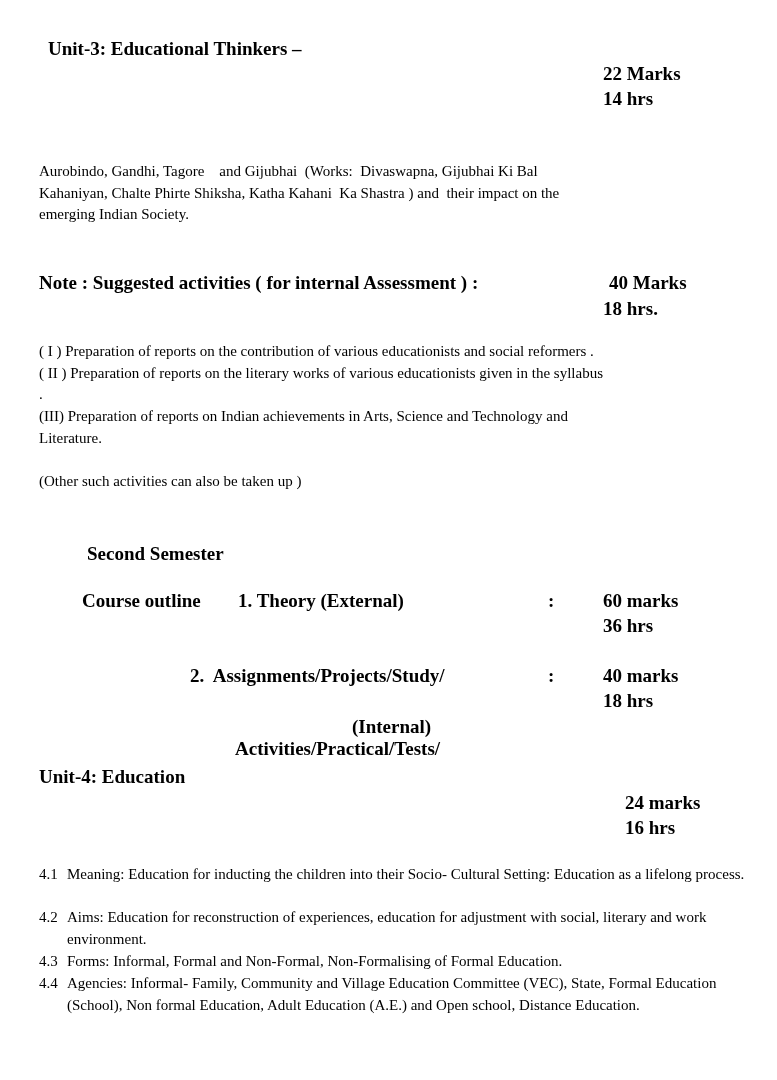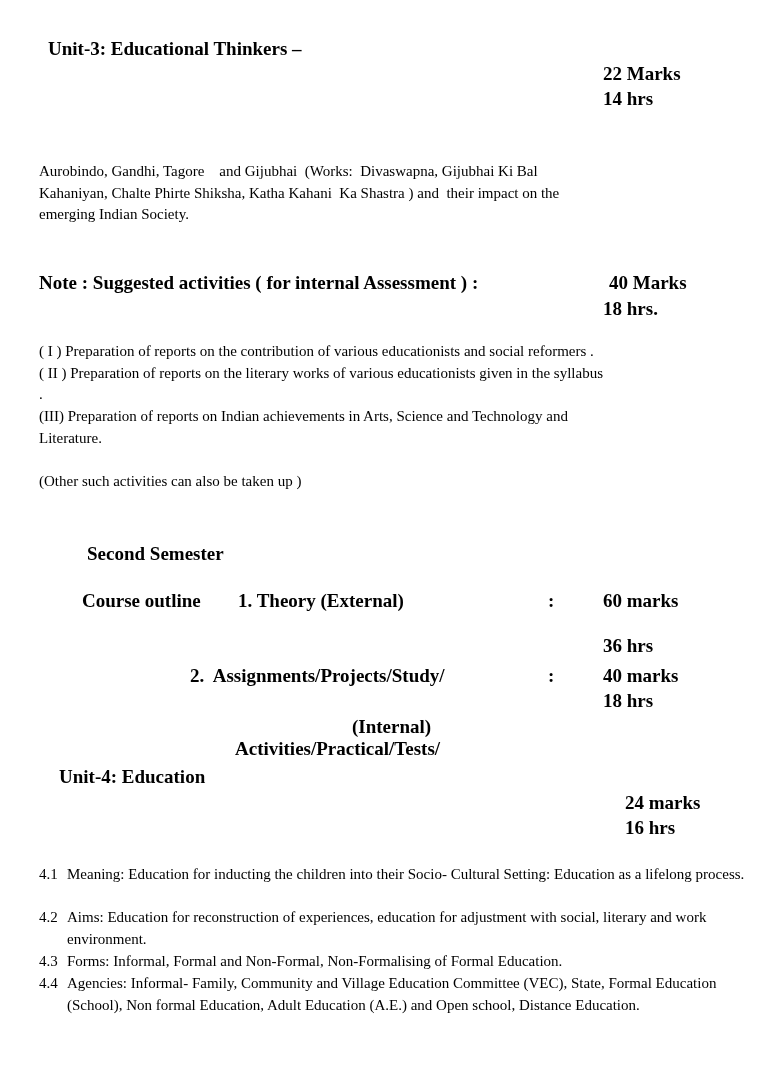--- a/index.html
+++ b/index.html
@@ -40,32 +40,32 @@
   <div class="abs t" style="left:39px; top:471px;">(Other such activities can also be taken up )</div>
 </div>
 
 <div>
   <div class="abs h" style="left:39px; top:542px;margin-left:48px;">Second Semester</div>
   <div class="abs b" style="left:82px; top:589px;">Course outline</div>
 
   <div class="abs b" style="left:238px; top:589px;">1. Theory (External)</div>
   <div class="abs b" style="left:548px; top:589px;">:</div>
   <div class="abs b" style="left:603px; top:589px;">60 marks</div>
-  <div class="abs b" style="left:603px; top:614px;margin-top:20px;">36 hrs</div>
+  <div class="abs b" style="left:603px; top:614px;">36 hrs</div>
 
   <div class="abs b" style="left:190px; top:664px;">2.  Assignments/Projects/Study/</div>
   <div class="abs b" style="left:235px; top:689px;margin-top:48px;">Activities/Practical/Tests/</div>
   <div class="abs b" style="left:352px; top:715px;">(Internal)</div>
   <div class="abs b" style="left:548px; top:664px;">:</div>
   <div class="abs b" style="left:603px; top:664px;">40 marks</div>
   <div class="abs b" style="left:603px; top:689px;">18 hrs</div>
 </div>
 
 <div>
-  <div class="abs h" style="left:39px; top:765px;margin-left:20px;">Unit-4: Education</div>
+  <div class="abs h" style="left:39px; top:765px;">Unit-4: Education</div>
   <div class="abs b" style="left:625px; top:791px;">24 marks</div>
   <div class="abs b" style="left:625px; top:816px;">16 hrs</div>
 
   <div class="item" style="top:864px;">
     <span class="num">4.1</span>
     <span class="txt">Meaning: Education for inducting the children into their Socio- Cultural Setting: Education as a lifelong process.</span>
   </div>
   <div class="item" style="top:907px;">
     <span class="num">4.2</span>
     <span class="txt">Aims: Education for reconstruction of experiences, education for adjustment with social, literary and work environment.</span>

